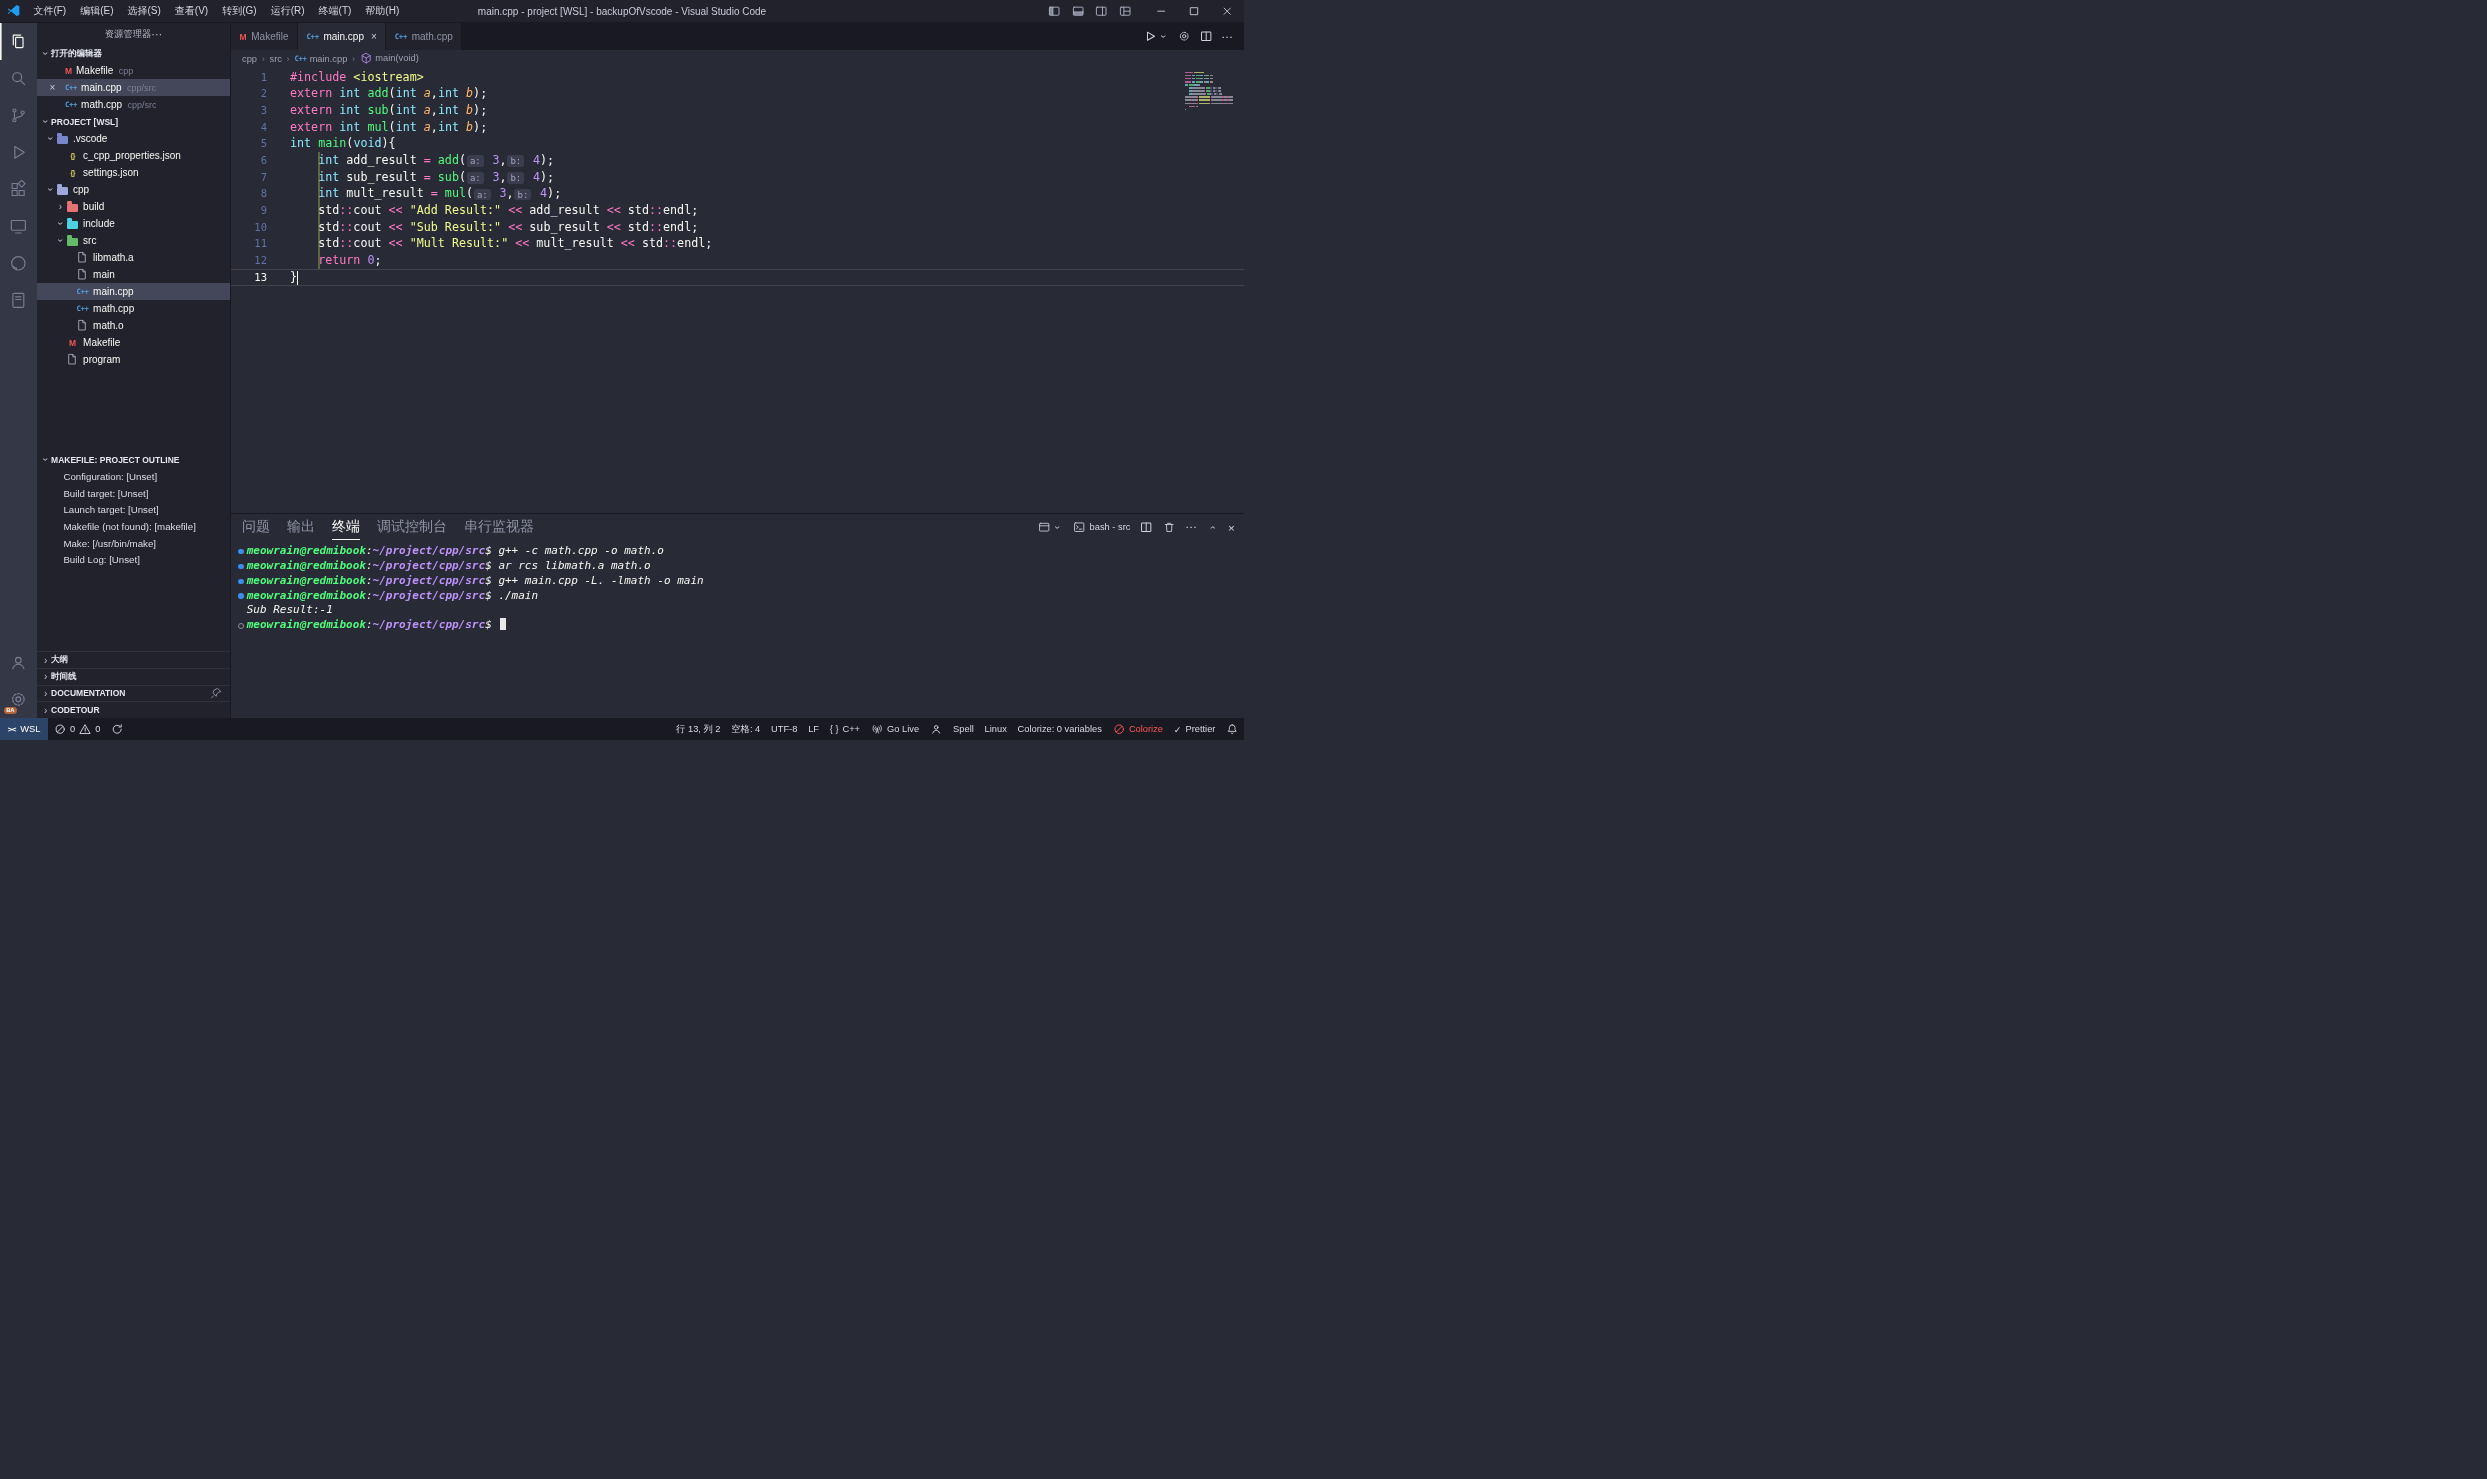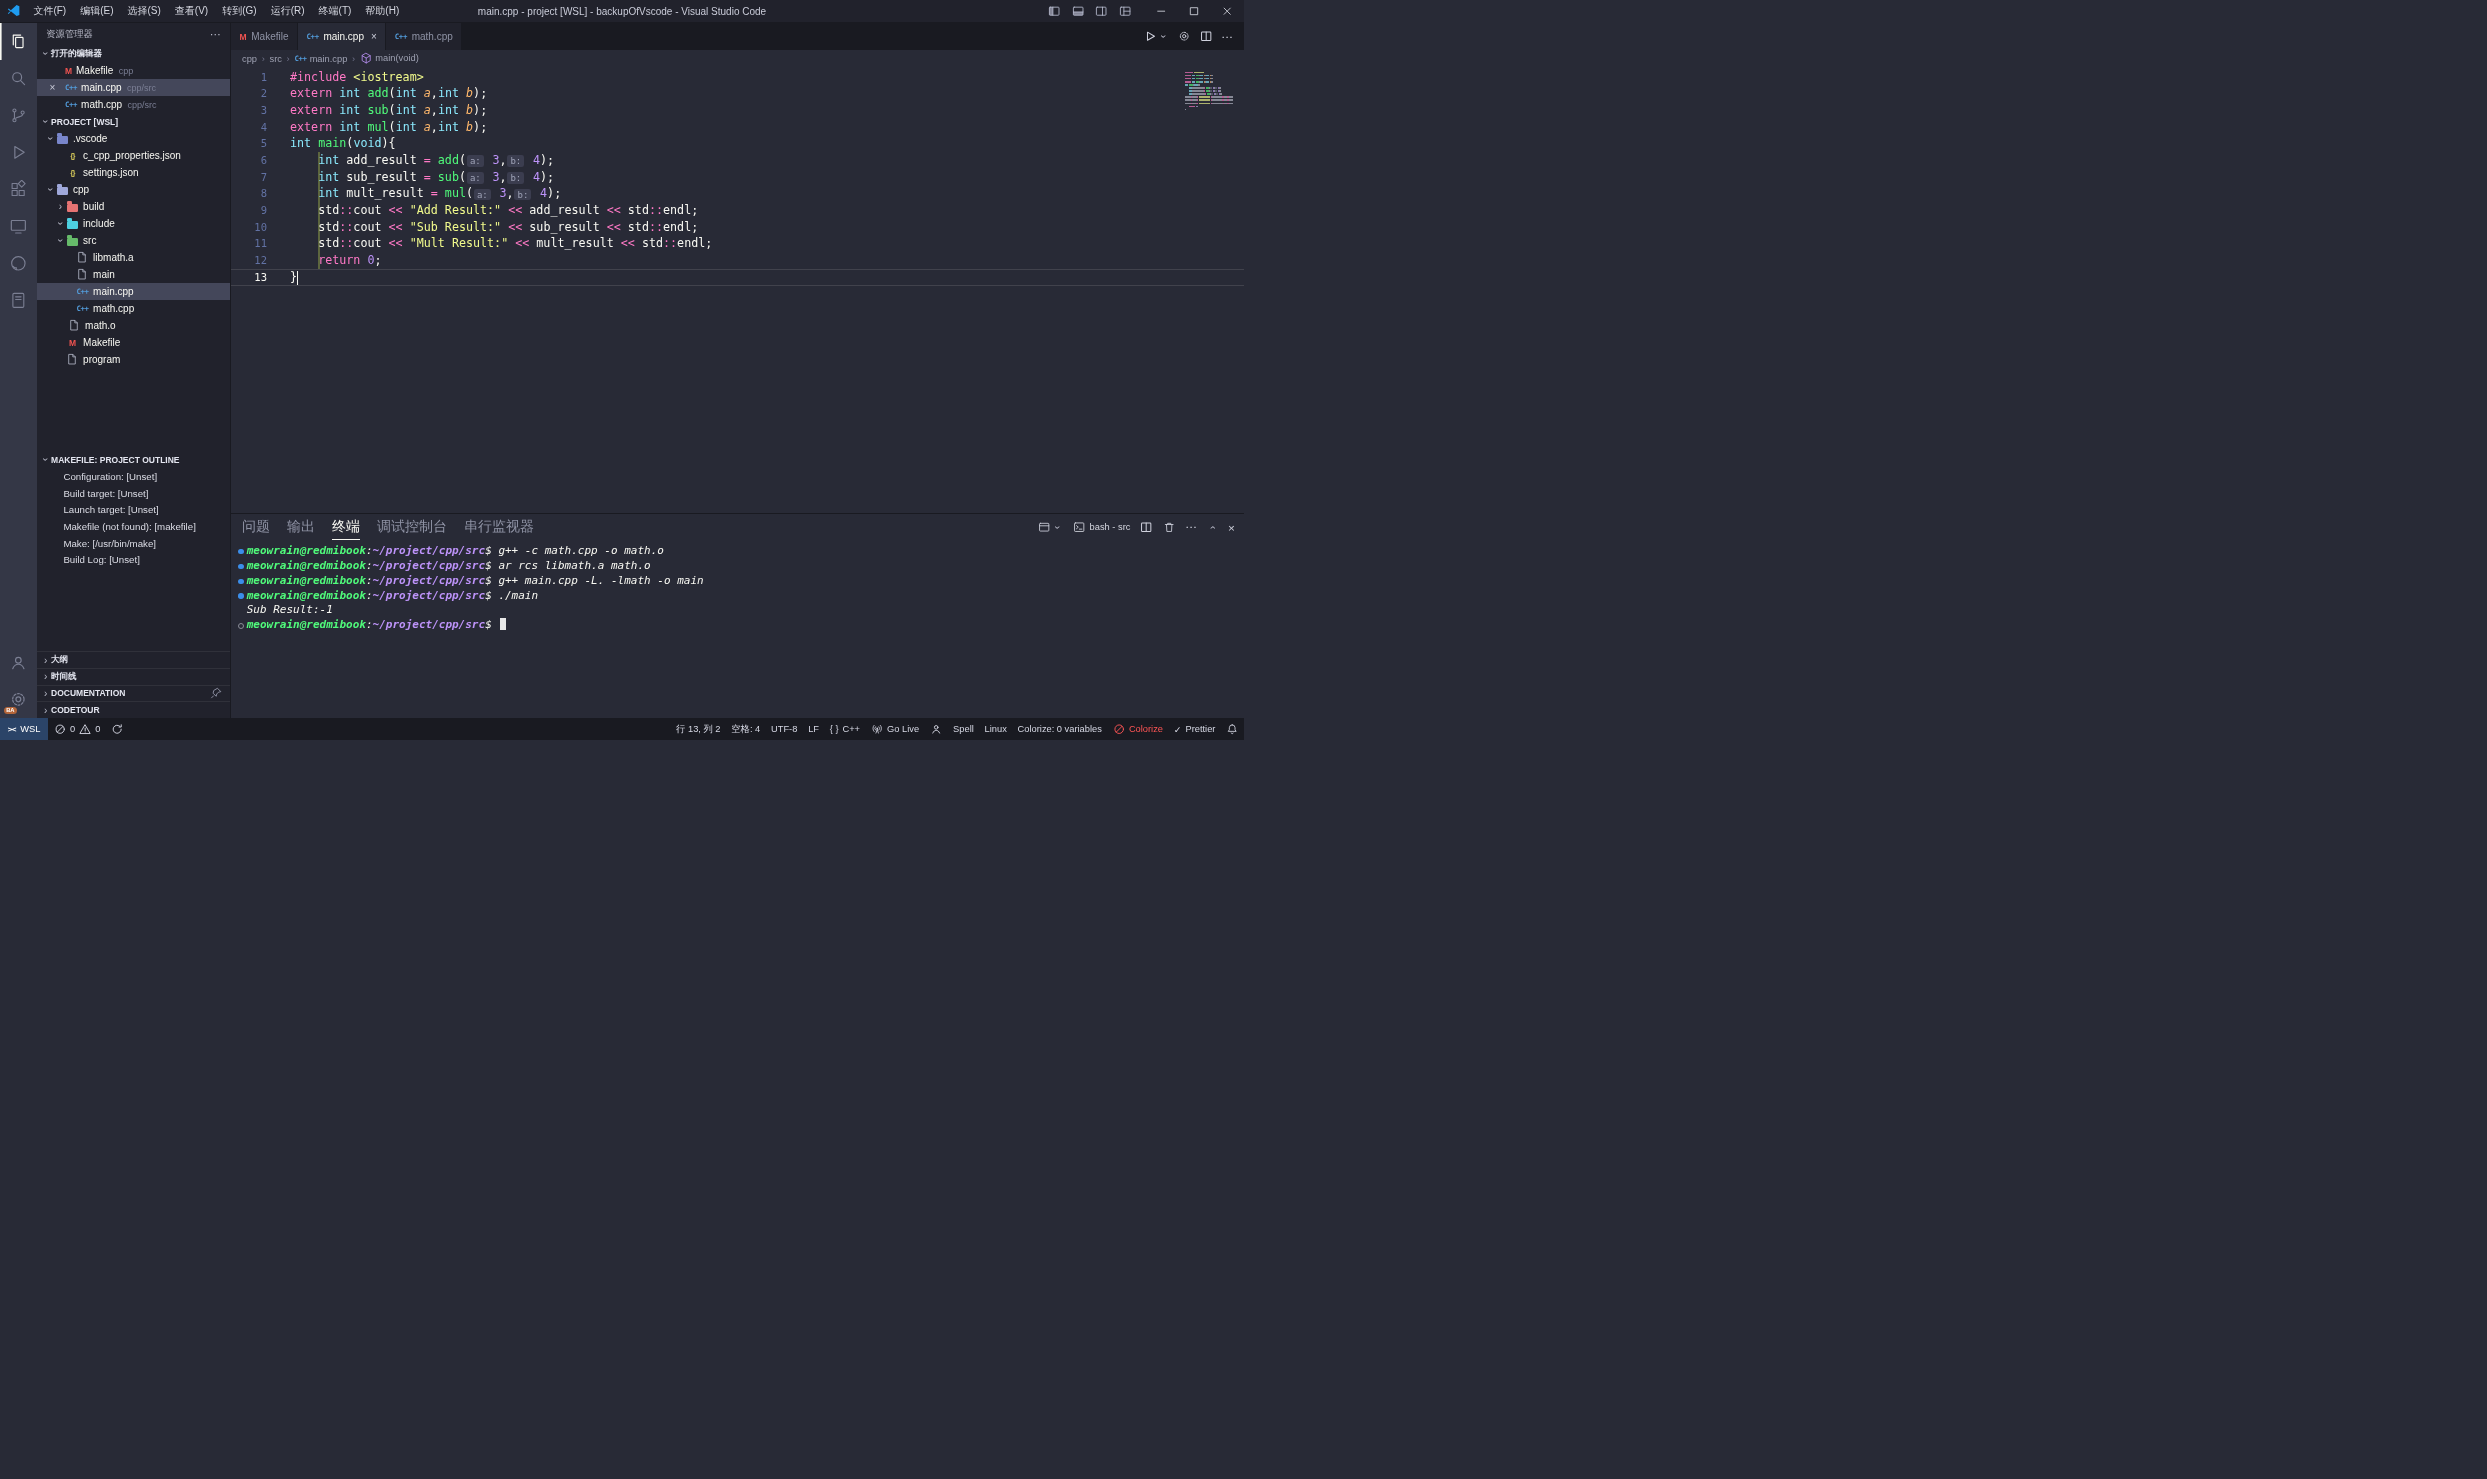--- a/index.html
+++ b/index.html
@@ -24,21 +24,21 @@
 
 
 .activitybar{width:37px;background:#343746;display:flex;flex-direction:column;align-items:stretch;flex:none;}
 .act-item{height:37px;display:flex;align-items:center;justify-content:center;color:#7b7f93;position:relative;}
 .act-item.active{color:#f8f8f2;box-shadow:inset 1.6px 0 0 #f8f8f2;}
 .act-spacer{flex:1;}
 .act-badge{position:absolute;left:3.9px;bottom:3.9px;background:#b36539;color:#fff;font-size:5.8px;font-weight:bold;border-radius:5.4px;padding:0.8px 2.3px;line-height:1;}
 
 
 .sidebar{width:194px;background:#21222c;border-right:0.8px solid #191a21;display:flex;flex-direction:column;flex:none;font-size:10px;}
-.sb-title{height:22px;display:flex;align-items:center;justify-content:space-between;padding:0 9.3px;color:#b9bbc9;font-size:9.3px;flex:none;}
+.sb-title{height:22px;display:flex;align-items:center;justify-content:center;padding:0 9.3px;color:#b9bbc9;font-size:9.3px;flex:none;}
 .sec-head{height:17px;display:flex;align-items:center;font-weight:bold;font-size:8.5px;color:#e4e6f0;padding-left:3.1px;flex:none;}
 .chev{width:11px;display:inline-flex;justify-content:center;color:#b9bbc9;font-size:10px;font-weight:normal;flex:none;}
 .chev.down{transform:rotate(90deg);}
 .chev.up{transform:rotate(-90deg);}
 .oe-row{height:17px;display:flex;align-items:center;padding-left:28px;position:relative;flex:none;}
 .oe-row.active{background:#44475a;}
 .oe-close{position:absolute;left:12.4px;color:#c9cbd8;font-size:10px;}
 .row-label{margin-left:3.9px;white-space:nowrap;}
 .row-detail{color:#7a7e94;font-size:9px;margin-left:5.4px;white-space:nowrap;}
 .tree-row{height:17px;display:flex;align-items:center;flex:none;}
@@ -381,21 +381,21 @@
           </span>
           <span class="row-label">main.cpp</span>
         </div>
         <div class="tree-row" style="padding-left: 28px;">
           <span class="chev"></span>
           <span class="icon-slot">
             <span class="cppbadge icn">C++</span>
           </span>
           <span class="row-label">math.cpp</span>
         </div>
-        <div class="tree-row" style="padding-left: 20px;">
+        <div class="tree-row" style="padding-left: 28px;">
           <span class="chev"></span>
           <span class="icon-slot">
             <span class="fileicon icn">
               <svg viewBox="0 0 16 16" width="12.4" height="12.4" fill="none" stroke="currentColor" stroke-width="1.1" stroke-linecap="round" stroke-linejoin="round">
                 <path d="M4 1.8h4.8l3.2 3.2v9.2H4z"></path>
                 <path d="M8.8 1.8V5H12"></path>
               </svg>
             </span>
           </span>
           <span class="row-label">math.o</span>

